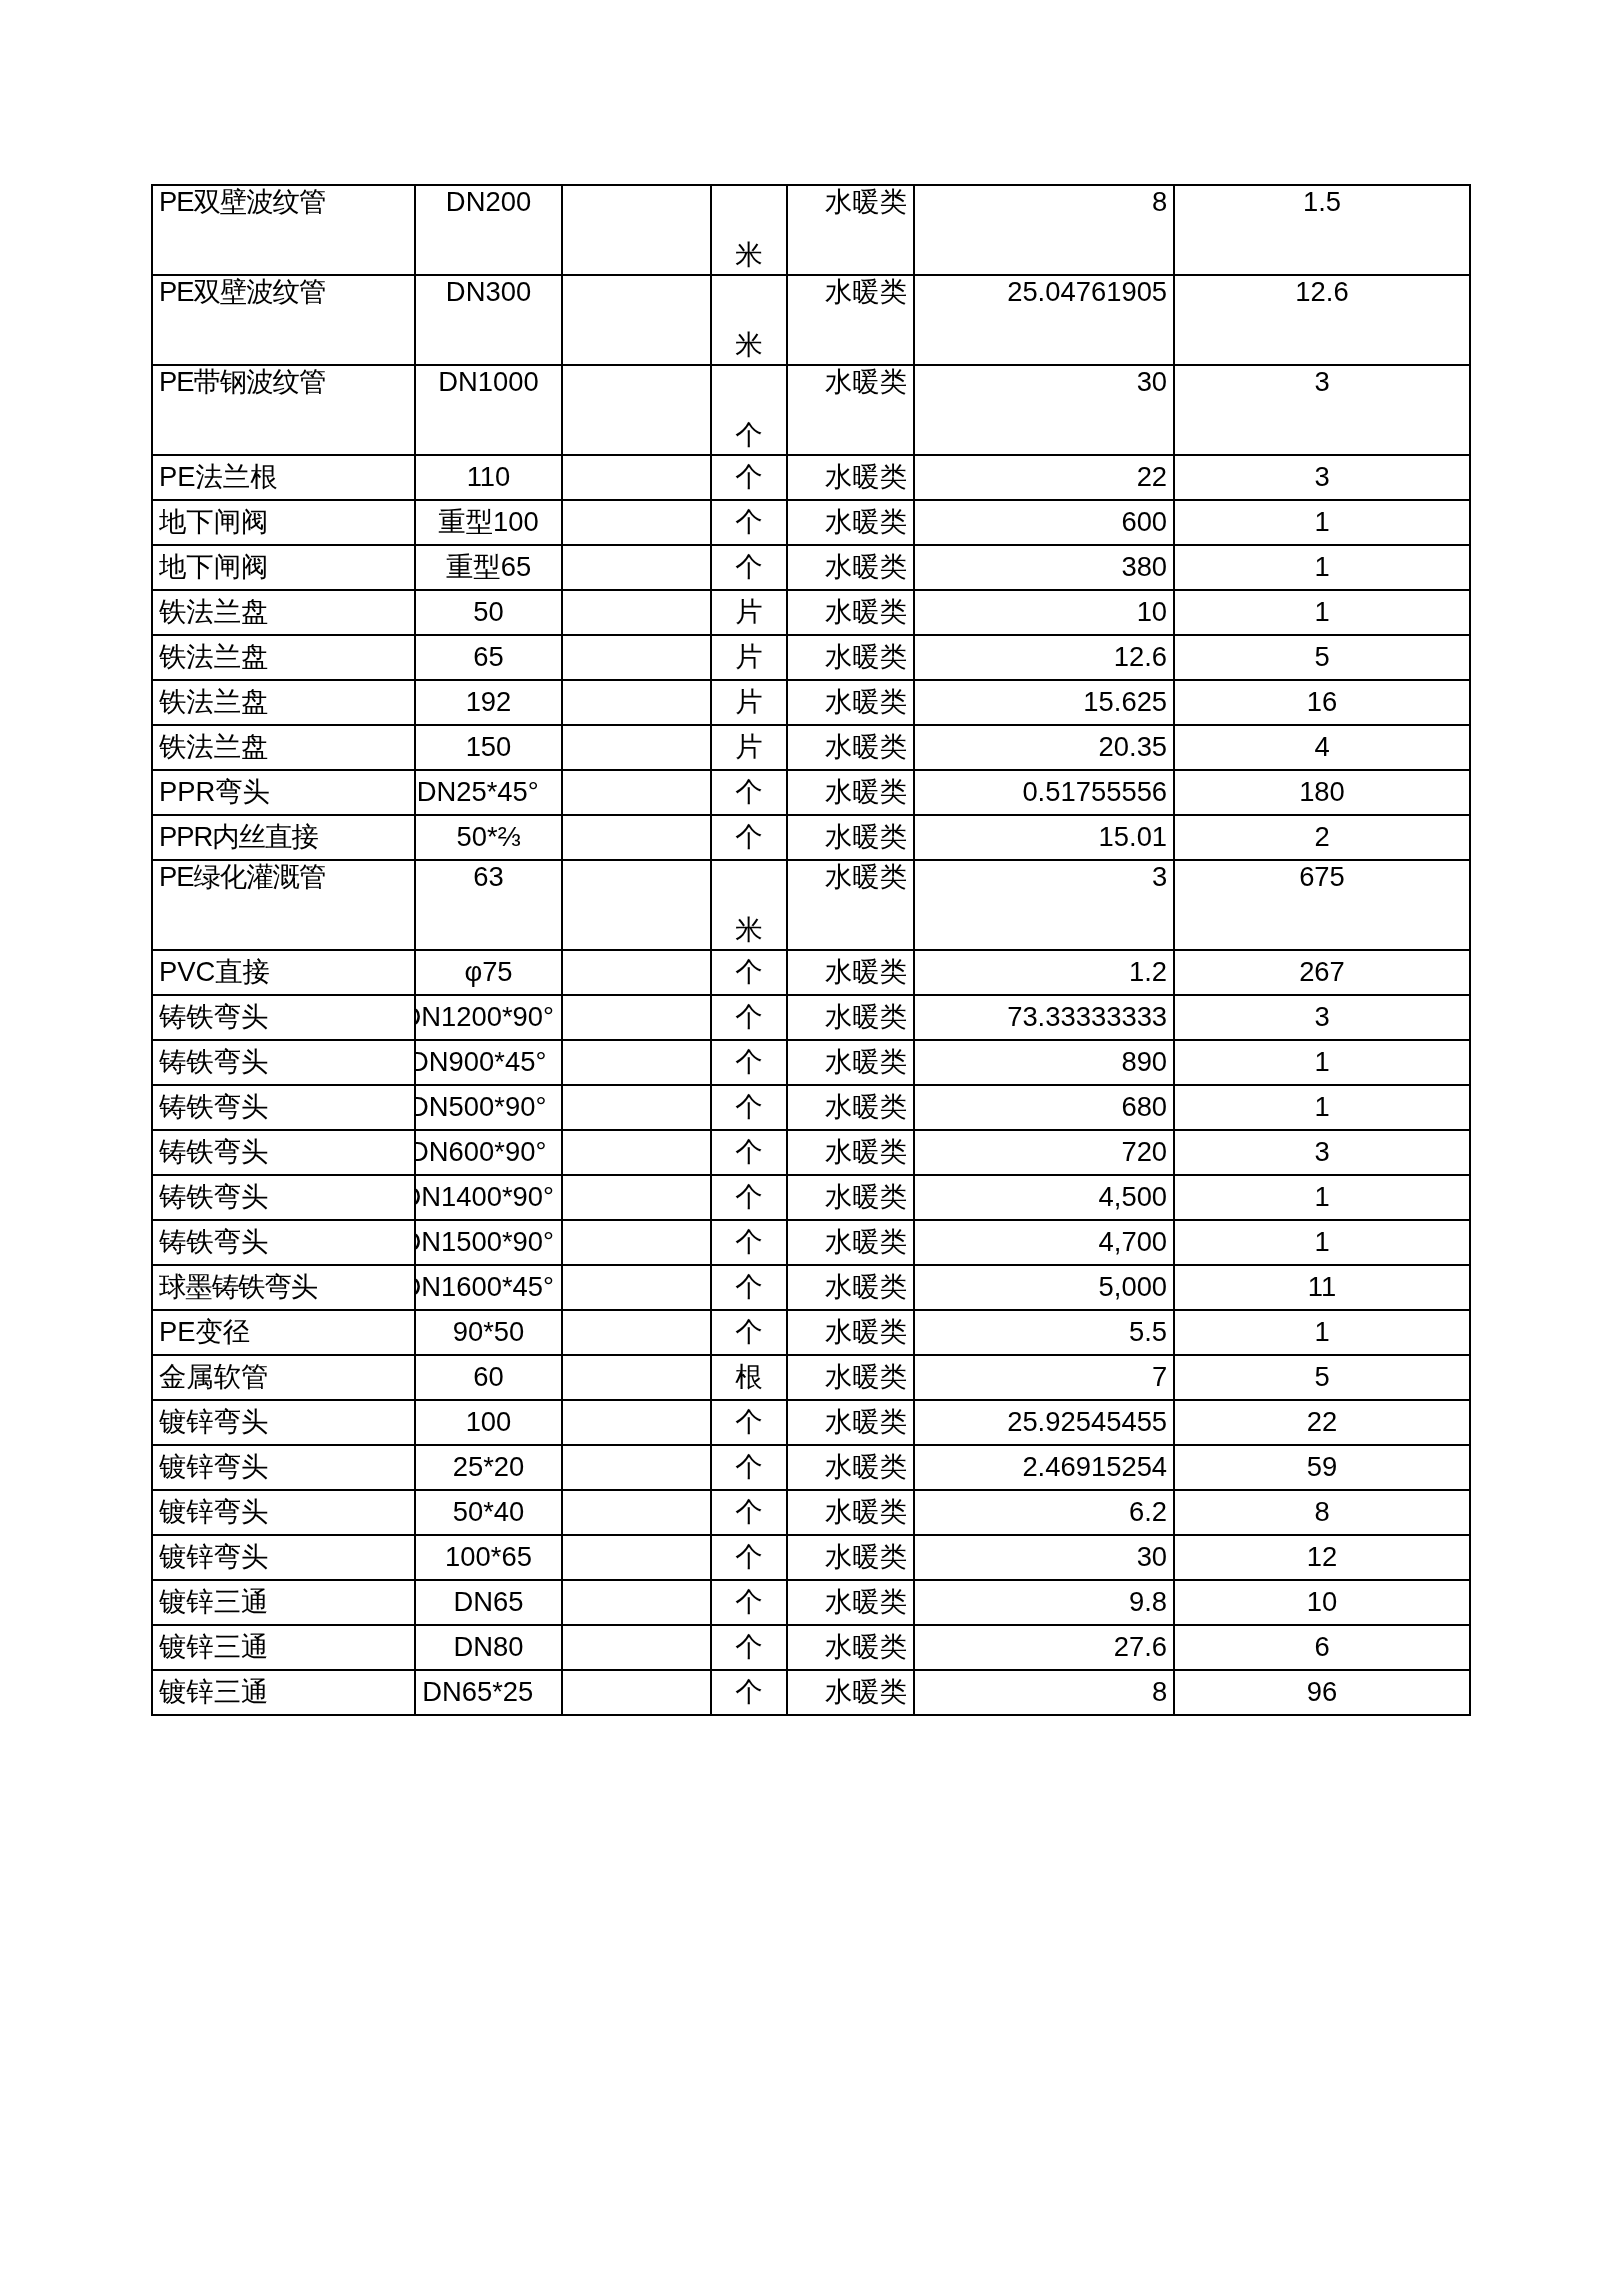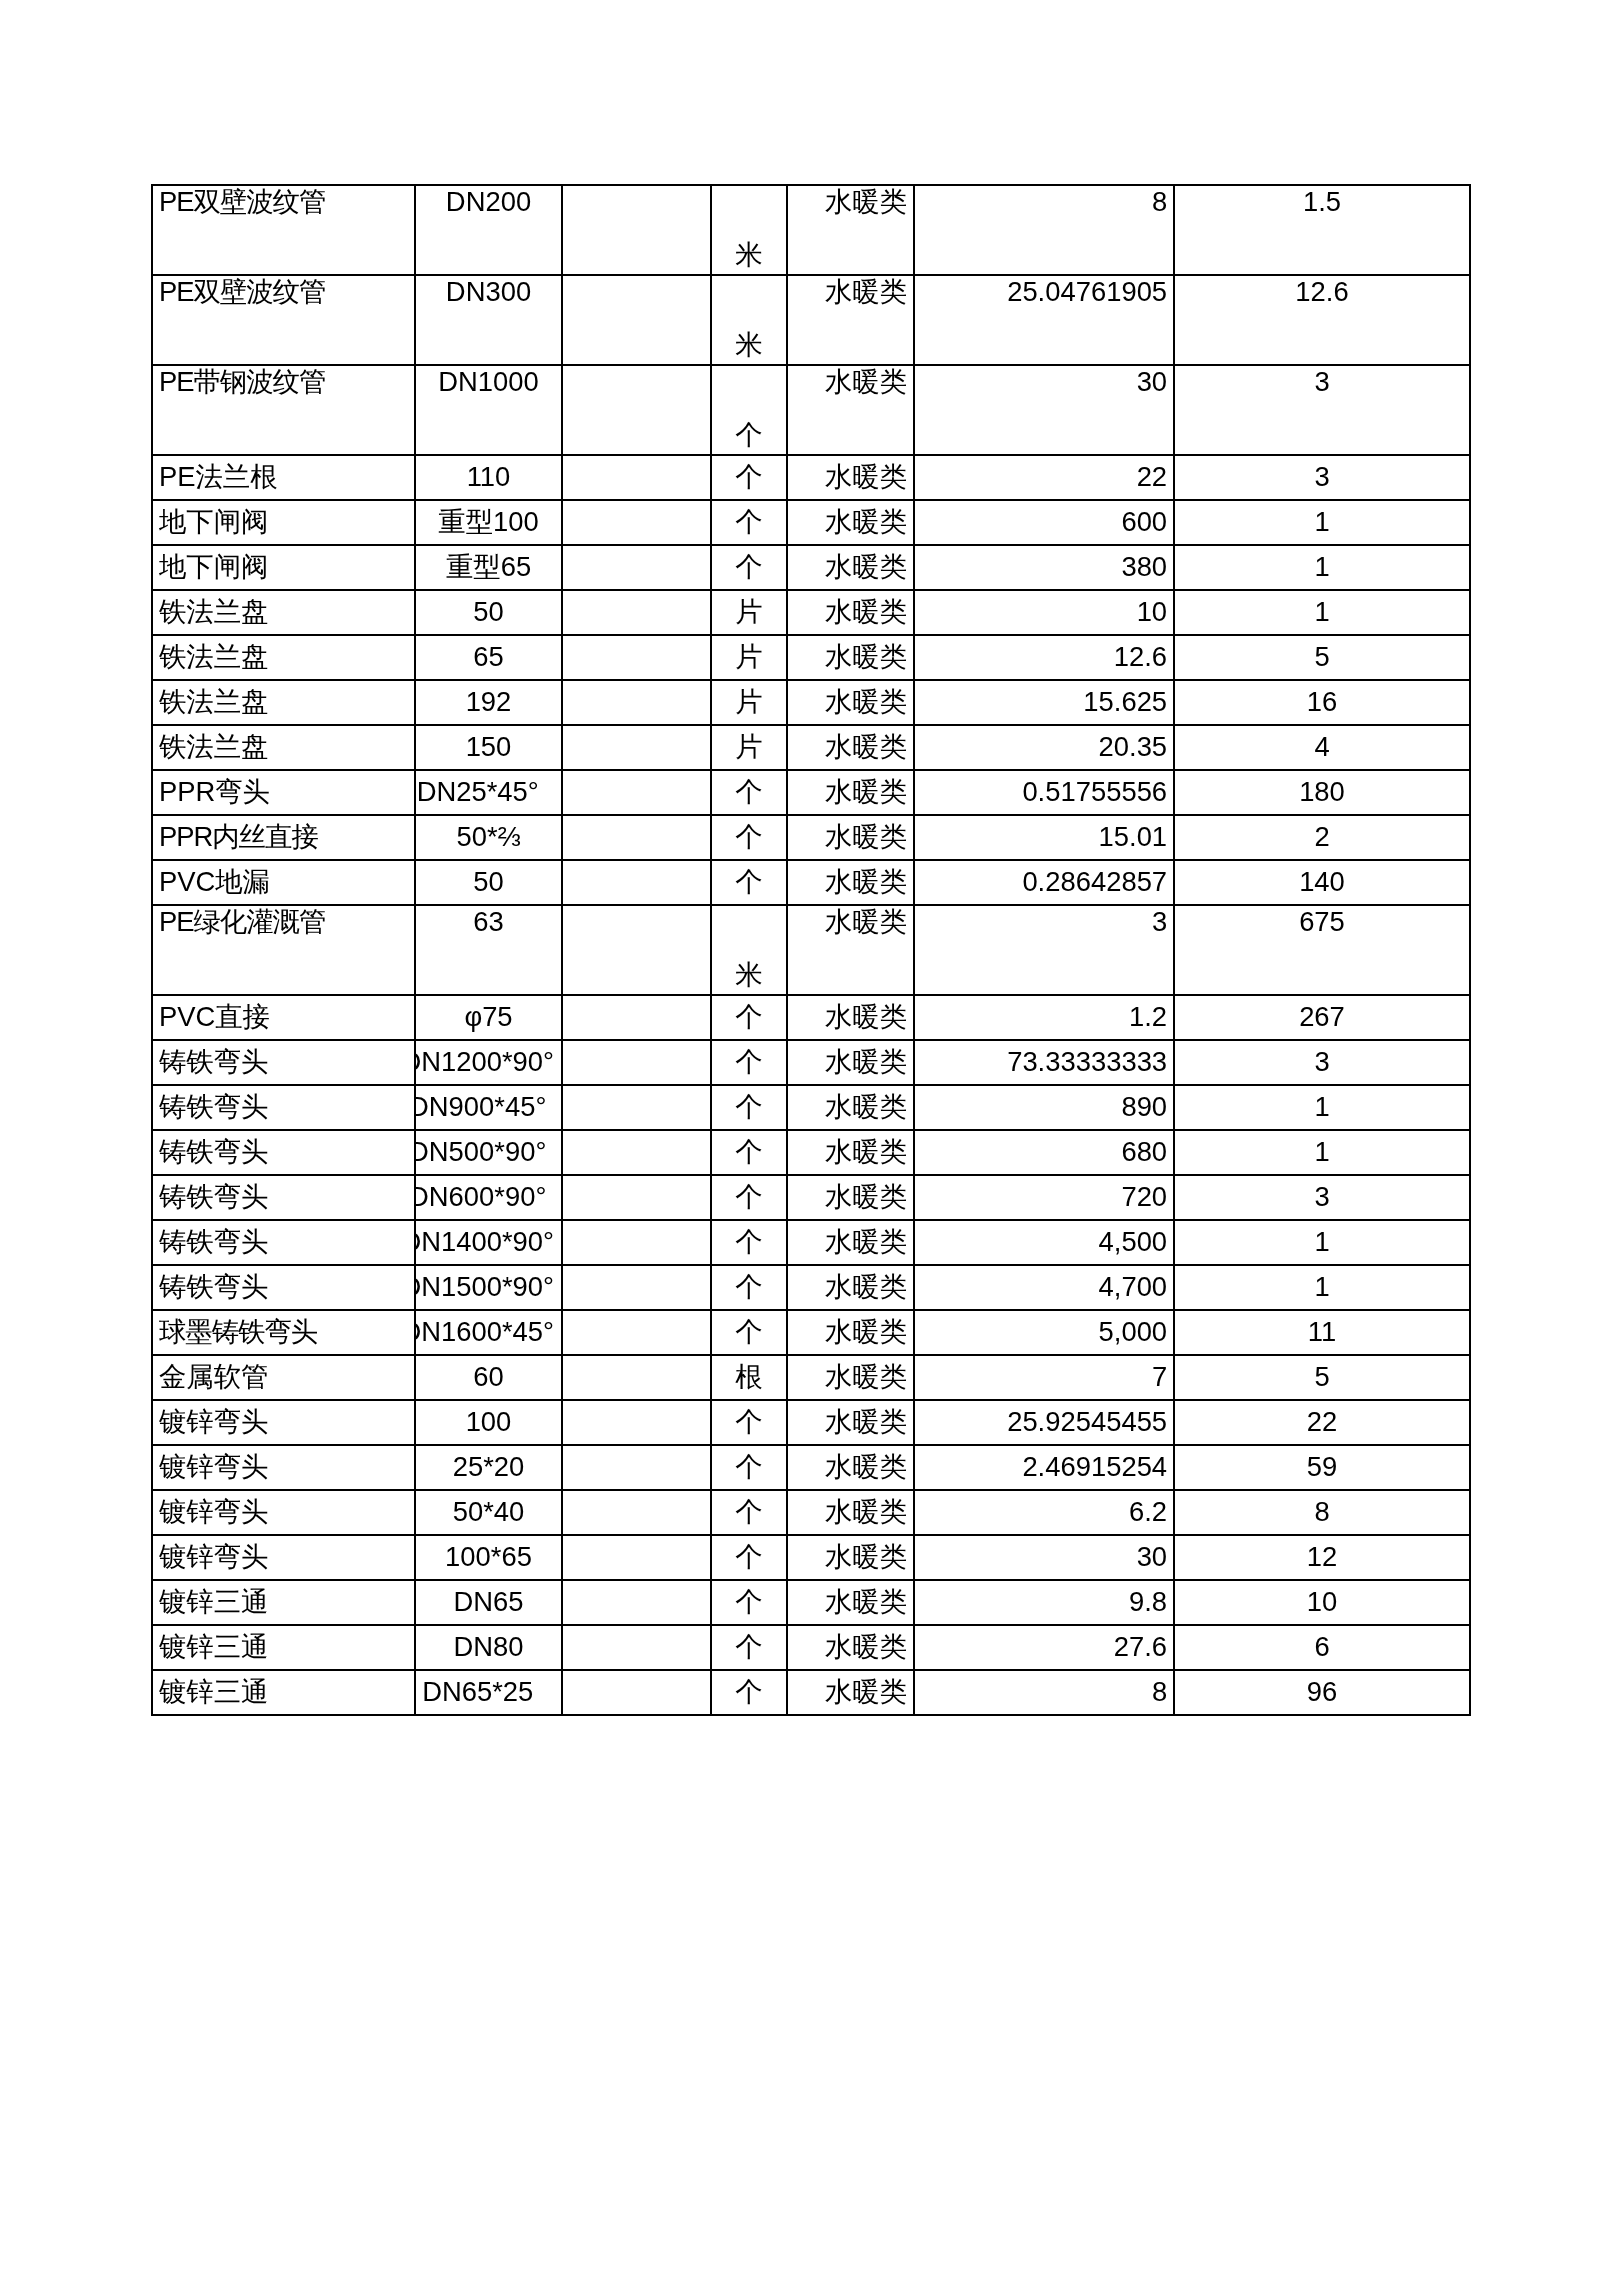--- a/index.html
+++ b/index.html
@@ -226,31 +226,20 @@
             <td class="name overflow">PPR内丝直接</td>
             <td class="spec">
               <span class="clip">50*⅔</span>
             </td>
             <td class="blank"></td>
             <td class="unit">个</td>
             <td class="cat">水暖类</td>
             <td class="price">15.01</td>
             <td class="qty">2</td>
           </tr>
-          <tr>
-            <td class="name">PVC地漏</td>
-            <td class="spec">
-              <span class="clip">50</span>
-            </td>
-            <td class="blank"></td>
-            <td class="unit">个</td>
-            <td class="cat">水暖类</td>
-            <td class="price">0.28642857</td>
-            <td class="qty">140</td>
-          </tr>
           <tr class="tall">
             <td class="name overflow">PE绿化灌溉管</td>
             <td class="spec">
               <span class="clip">63</span>
             </td>
             <td class="blank"></td>
             <td class="unit">米</td>
             <td class="cat">水暖类</td>
             <td class="price">3</td>
             <td class="qty">675</td>
@@ -335,20 +324,31 @@
           <tr>
             <td class="name overflow">球墨铸铁弯头</td>
             <td class="spec overflow">
               <span class="clip">DN1600*45°</span>
             </td>
             <td class="blank"></td>
             <td class="unit">个</td>
             <td class="cat">水暖类</td>
             <td class="price">5,000</td>
             <td class="qty">11</td>
+          </tr>
+          <tr>
+            <td class="name">PE变径</td>
+            <td class="spec">
+              <span class="clip">90*50</span>
+            </td>
+            <td class="blank"></td>
+            <td class="unit">个</td>
+            <td class="cat">水暖类</td>
+            <td class="price">5.5</td>
+            <td class="qty">1</td>
           </tr>
           <tr>
             <td class="name">金属软管</td>
             <td class="spec">
               <span class="clip">60</span>
             </td>
             <td class="blank"></td>
             <td class="unit">根</td>
             <td class="cat">水暖类</td>
             <td class="price">7</td>

